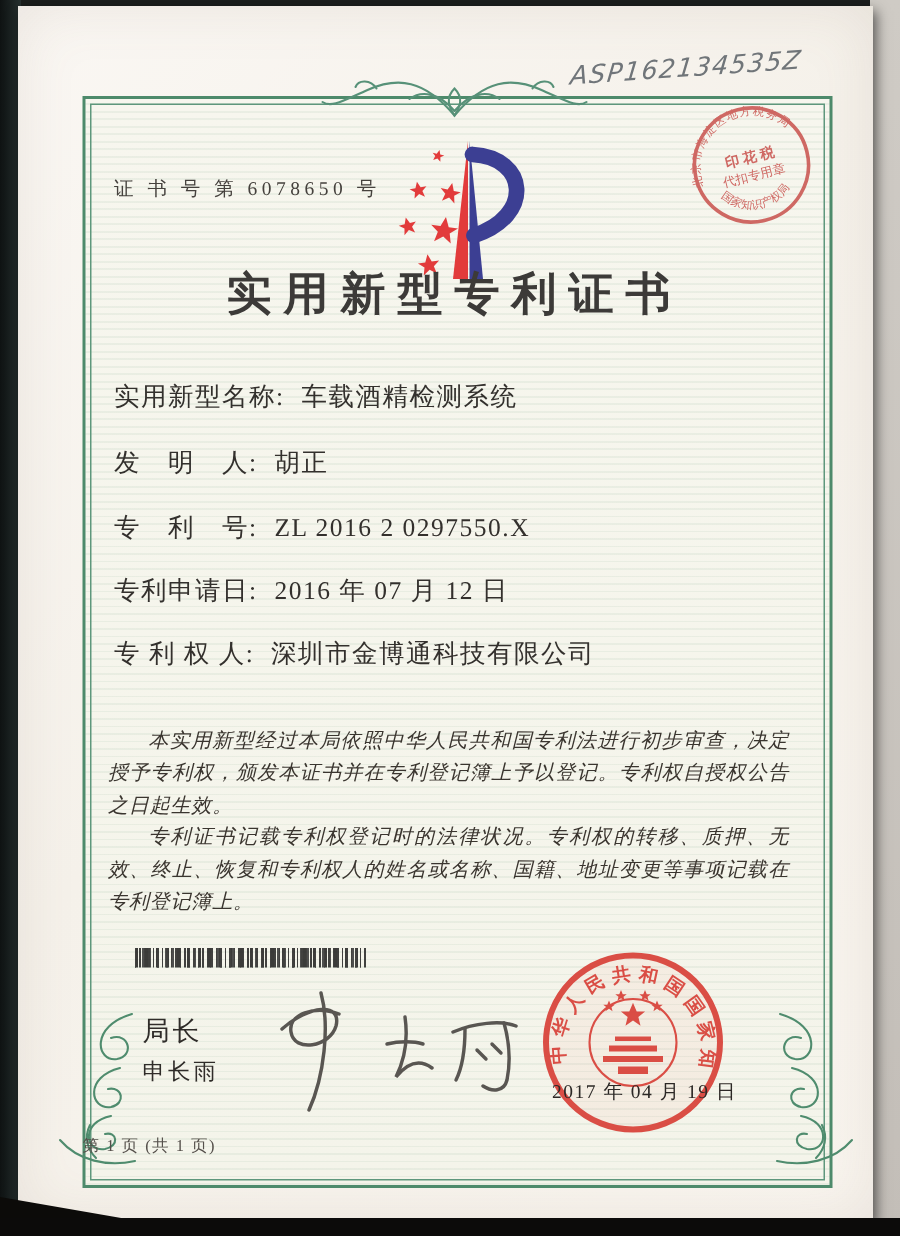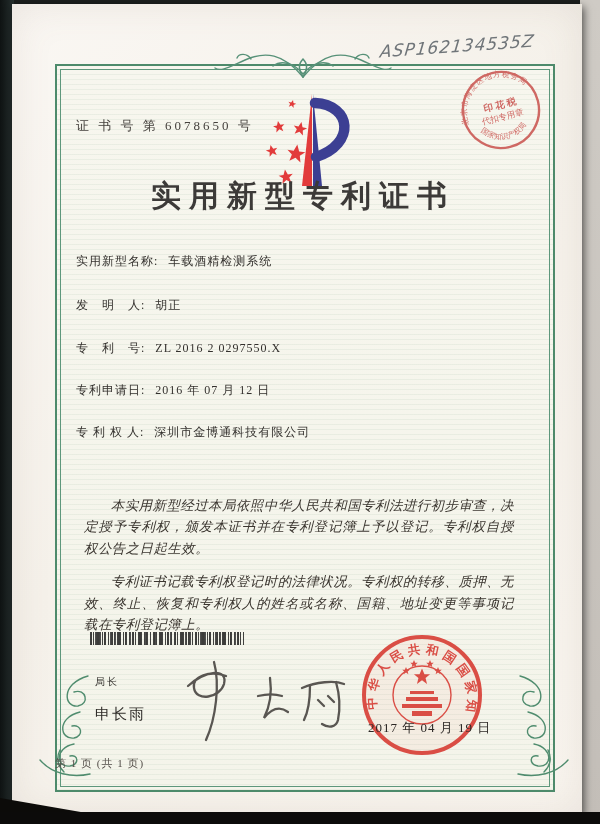--- a/index.html
+++ b/index.html
@@ -21,32 +21,32 @@
       background:
         repeating-linear-gradient(0deg, rgba(120,165,135,.10) 0 1px, rgba(0,0,0,0) 1px 5px),
         linear-gradient(180deg,#f7f6ee,#f4f4ea);}
   .frame::after{content:"";position:absolute;inset:3px;border:1px solid #5e977c;pointer-events:none;}
   .cert-no{position:absolute;left:64px;top:113px;font-size:13px;letter-spacing:3px;color:#45413d;}
   .handwrite{position:absolute;left:368px;top:30px;width:210px;font-family:"DejaVu Sans",sans-serif;
       font-style:italic;font-size:17px;color:#596066;letter-spacing:1px;
       transform:rotate(-4deg) skewX(-10deg);opacity:.85;}
   .title{position:absolute;left:43px;top:172px;width:496px;text-align:center;
       font-size:30px;font-weight:700;letter-spacing:8px;color:#3c3a38;}
-  .fieldrow{position:absolute;left:64px;font-size:12px;color:#33302d;letter-spacing:1px;white-space:nowrap;}
+  .fieldrow{position:absolute;left:64px;font-size:17px;color:#33302d;letter-spacing:1px;white-space:nowrap;}
   .fieldrow .lab{color:#33302d;}
   .fieldrow .val{margin-left:6px;}
   .bodytext{position:absolute;left:60px;top:479px;width:454px;font-size:13.4px;line-height:21.4px;
       color:#3a352f;font-style:italic;text-align:justify;letter-spacing:.5px;}
-  .bodytext p{margin:12px;text-indent:2em;}
+  .bodytext p{margin:0;text-indent:2em;}
   .barcode{position:absolute;left:78px;top:628px;width:154px;height:13px;opacity:.85;
       background:
        repeating-linear-gradient(90deg,#222 0 1px,rgba(0,0,0,0) 1px 3px),
        repeating-linear-gradient(90deg,#1c1c1c 0 2px,rgba(0,0,0,0) 2px 7px),
        repeating-linear-gradient(90deg,#333 0 1px,rgba(0,0,0,0) 1px 5px);}
-  .director-title{position:absolute;left:83px;top:671px;font-size:10px;color:#2f2c29;letter-spacing:2px;}
+  .director-title{position:absolute;left:83px;top:671px;font-size:18px;color:#2f2c29;letter-spacing:2px;}
   .director-name{position:absolute;left:83px;top:701px;font-size:15px;color:#2f2c29;letter-spacing:2px;}
   .signature{position:absolute;left:158px;top:638px;}
   .seal{position:absolute;left:348px;top:629px;width:124px;height:124px;opacity:.92;}
   .seal-date{position:absolute;left:356px;top:715px;font-size:13px;color:#2c2826;letter-spacing:1px;z-index:5;}
   .footer{position:absolute;left:43px;top:752px;width:496px;text-align:left;
       font-size:11px;color:#55504b;letter-spacing:1px;}
   .taxstamp{position:absolute;left:447px;top:64px;width:84px;height:84px;transform:rotate(-14deg);opacity:.8;}
   .logo{position:absolute;left:240px;top:84px;width:104px;height:102px;}
   .ornament-top{position:absolute;left:201px;top:41px;}
   .corner{position:absolute;}

